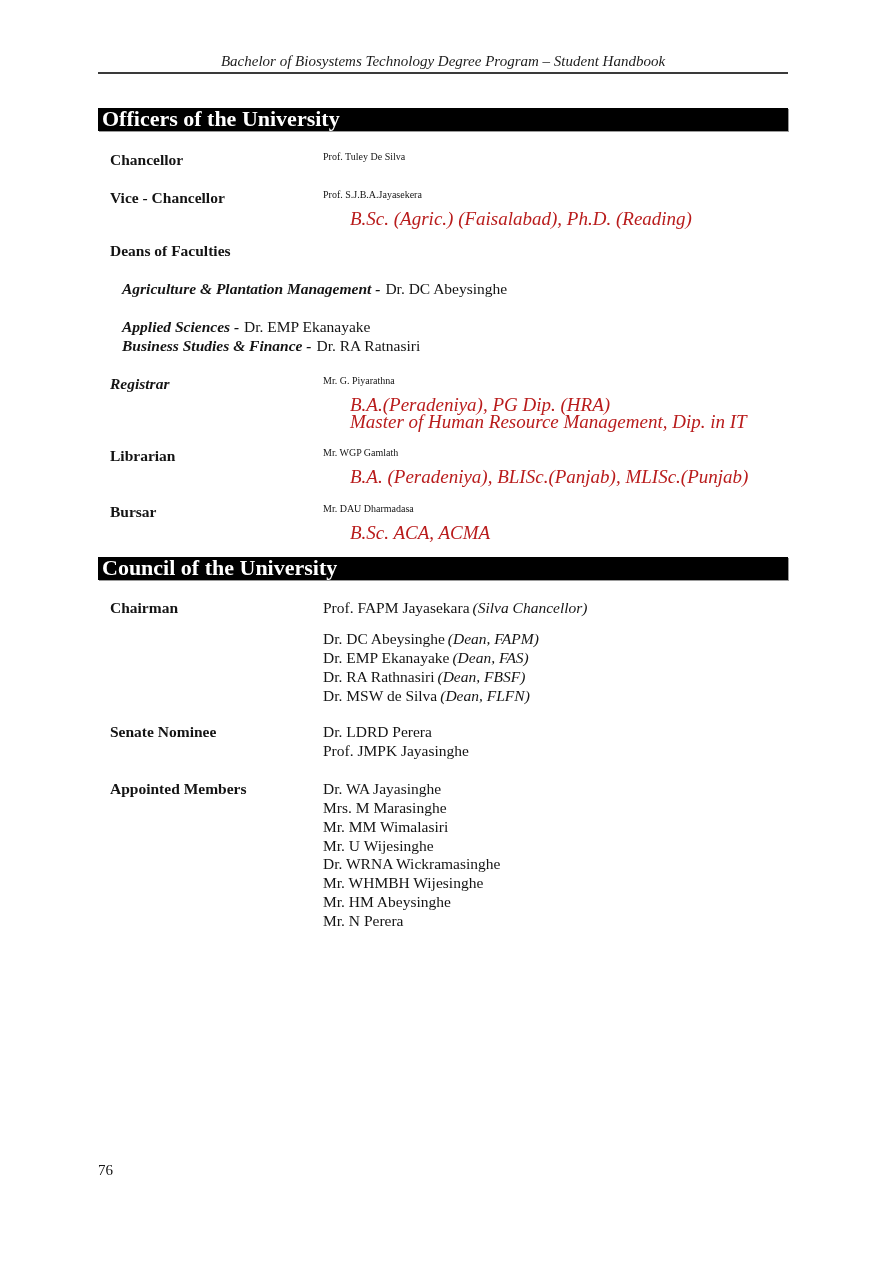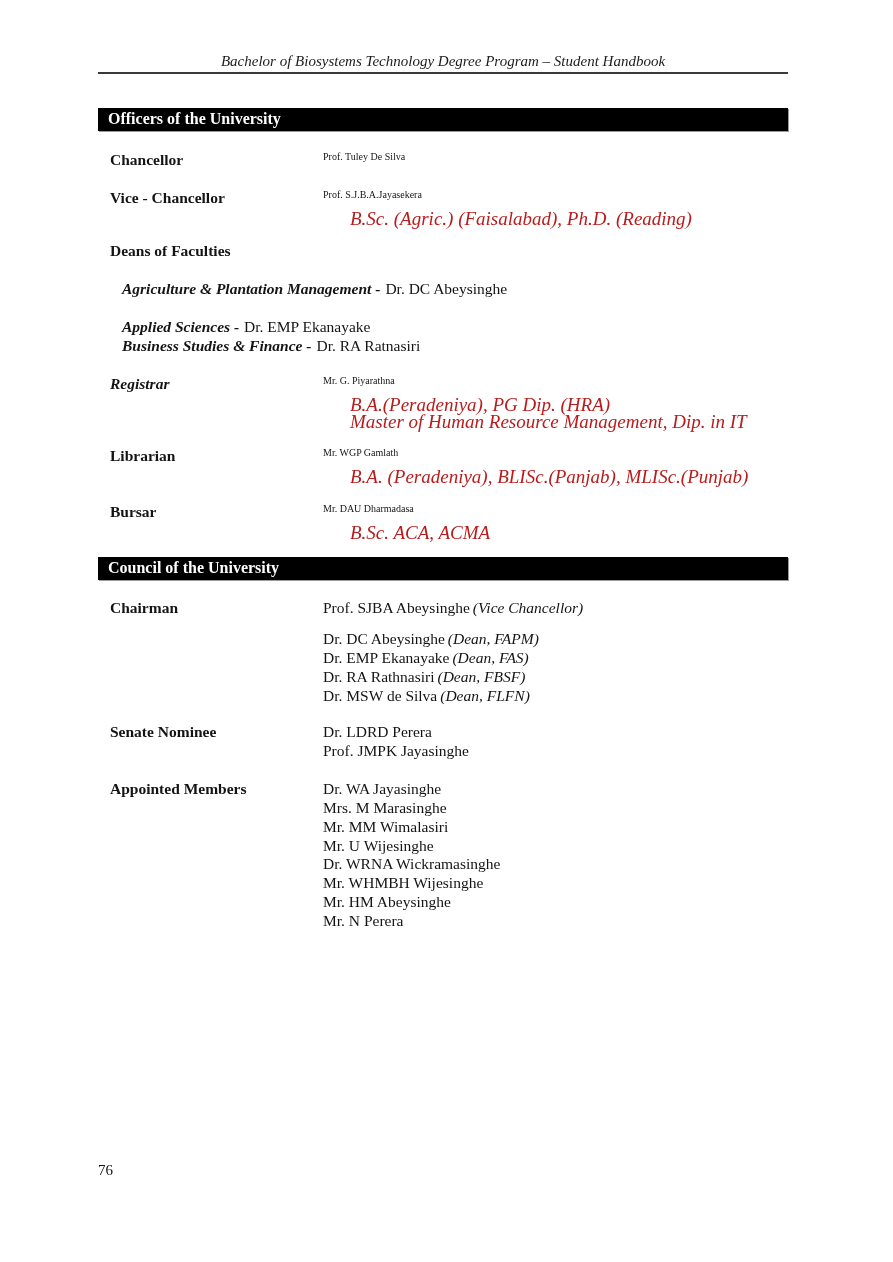--- a/index.html
+++ b/index.html
@@ -27,23 +27,23 @@
     position: absolute;
     top: 72px; left: 98px; width: 690px; height: 2px;
     background: #3a3a3a;
   }
   .banner {
     position: absolute;
     left: 98px; width: 690px; height: 23px;
     background: #000000;
     color: #ffffff;
     font-weight: bold;
-    font-size: 16px;
+    font-size: 22px;
     line-height: 22px;
-    padding-left: 10px;
+    padding-left: 4px;
     box-shadow: 1px 1px 0 #9a9a9a;
     font-family: Liberation Serif, serif;
   }
   .label { font-weight: bold; font-size: 15.5px; }
   .label-italic { font-weight: bold; font-style: italic; font-size: 15.5px; }
   .value { font-size: 10px; }
   .cred { font-style: italic; font-size: 19px; color: #b91c1c; }
   .dean-line { font-size: 15.5px; }
   .dean-faculty { font-weight: bold; font-style: italic; }
   .dean-name { margin-left: 5px; }
@@ -95,21 +95,21 @@
   <div class="abs cred" style="left:350px; top:466px">B.A. (Peradeniya), BLISc.(Panjab), MLISc.(Punjab)</div>
 
   <div class="abs label" style="left:110px; top:503px">Bursar</div>
   <div class="abs value" style="left:323px; top:503px">Mr. DAU Dharmadasa</div>
   <div class="abs cred" style="left:350px; top:522px">B.Sc. ACA, ACMA</div>
 
   <div class="banner" style="top:557px">Council of the University</div>
 
   <div class="abs label" style="left:110px; top:599px">Chairman</div>
   <div class="abs member-line" style="left:323px; top:599px">
-    <span>Prof. SJBA Abeysinghe</span><span class="role">(Vice Chancellor)</span>
+    <span>Prof. FAPM Jayasekara</span><span class="role">(Silva Chancellor)</span>
   </div>
 
   <div class="abs member-line" style="left:323px; top:630px">
     <span>Dr. DC Abeysinghe</span><span class="role">(Dean, FAPM)</span>
   </div>
   <div class="abs member-line" style="left:323px; top:649px">
     <span>Dr. EMP Ekanayake</span><span class="role">(Dean, FAS)</span>
   </div>
   <div class="abs member-line" style="left:323px; top:668px">
     <span>Dr. RA Rathnasiri</span><span class="role">(Dean, FBSF)</span>

